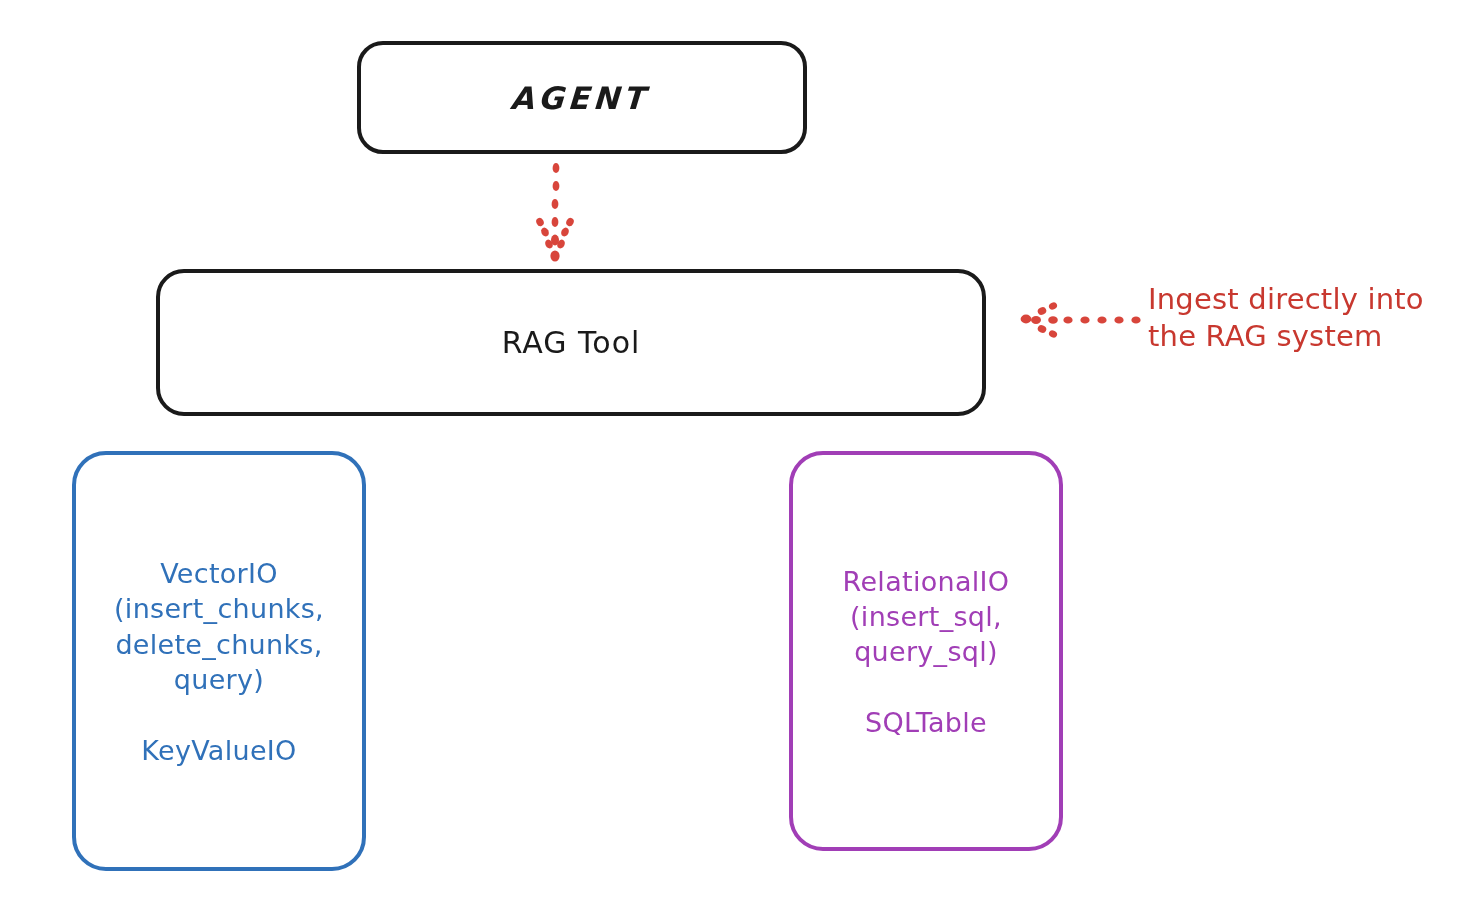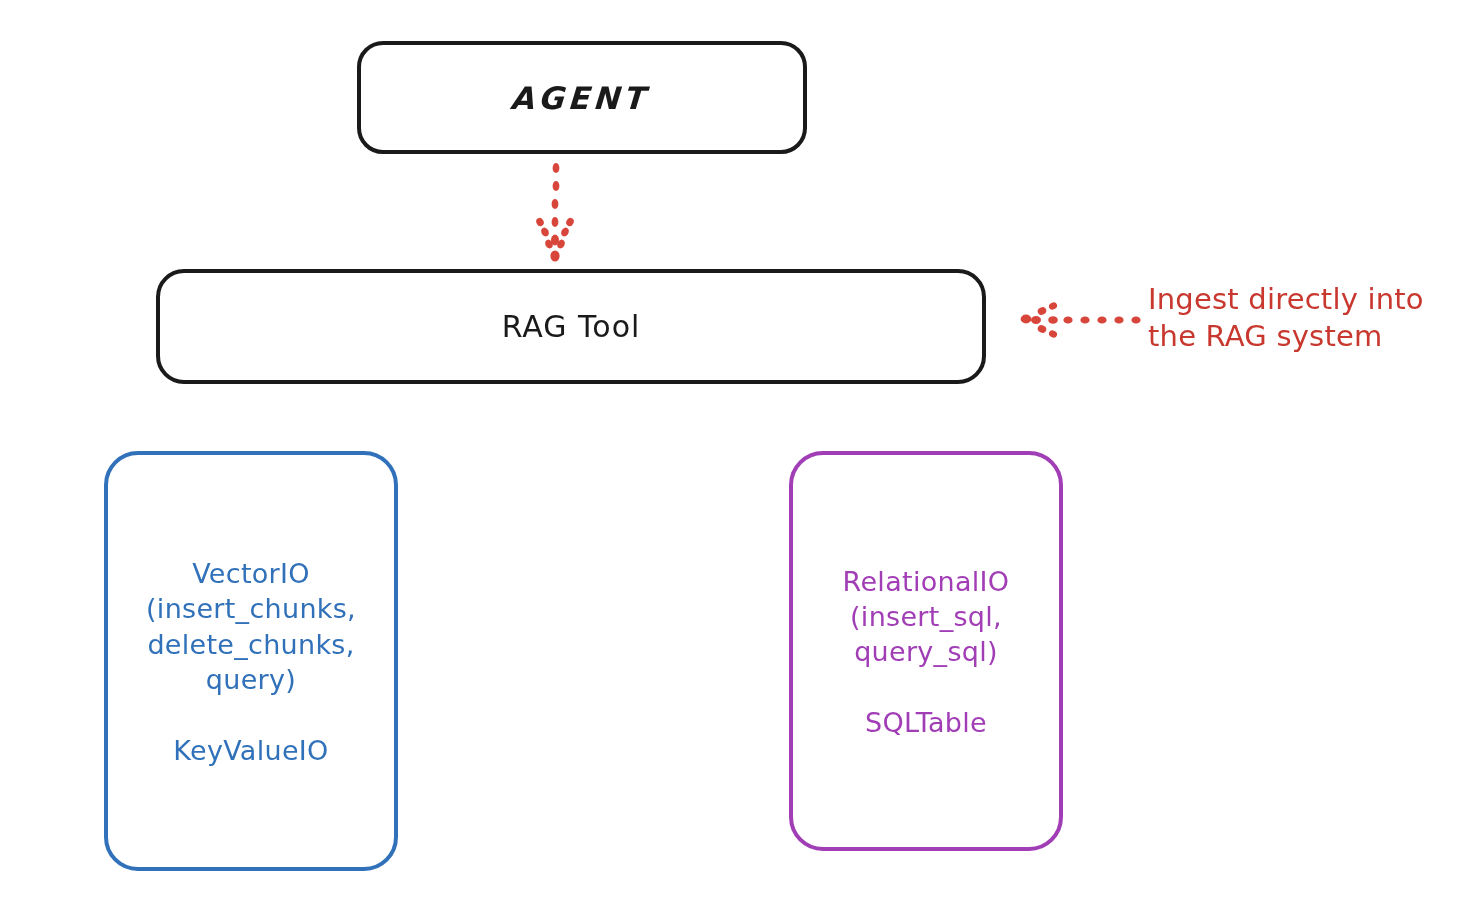--- a/index.html
+++ b/index.html
@@ -45,21 +45,21 @@
     letter-spacing: 4px;
     color: #1a1a1a;
     transform: skewX(-6deg);
   }
 
   
   #ragtool-box {
     left: 156px;
     top: 269px;
     width: 830px;
-    height: 115px;
+    height: 147px;
     border: 4px solid #1a1a1a;
     border-radius: 28px;
   }
   #ragtool-label {
     font-size: 30px;
     font-weight: 500;
     letter-spacing: 1px;
     color: #1a1a1a;
   }
 
@@ -69,21 +69,20 @@
     border-style: solid;
     border-radius: 34px;
     padding: 0 10px;
   }
   #vector-box {
     left: 72px;
     top: 451px;
     width: 294px;
     height: 420px;
     border-color: #3071b9;
-    margin-left: 32px;
   }
   #keyvalue-box {
     left: 429px;
     top: 451px;
     width: 284px;
     height: 405px;
     border-color: #42964a;
   }
   #relational-box {
     left: 789px;

